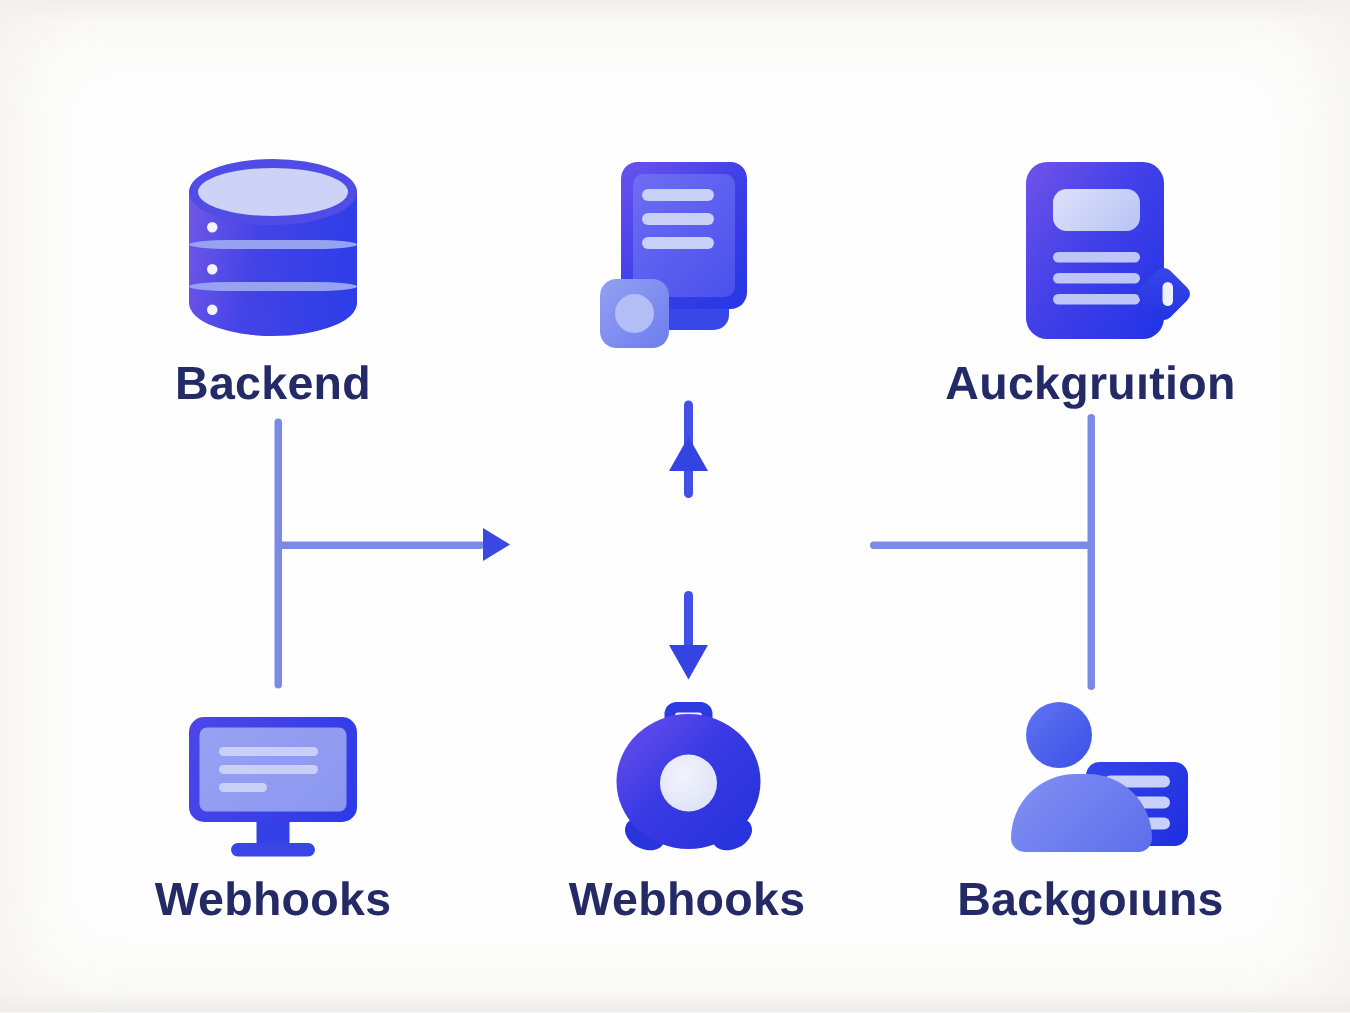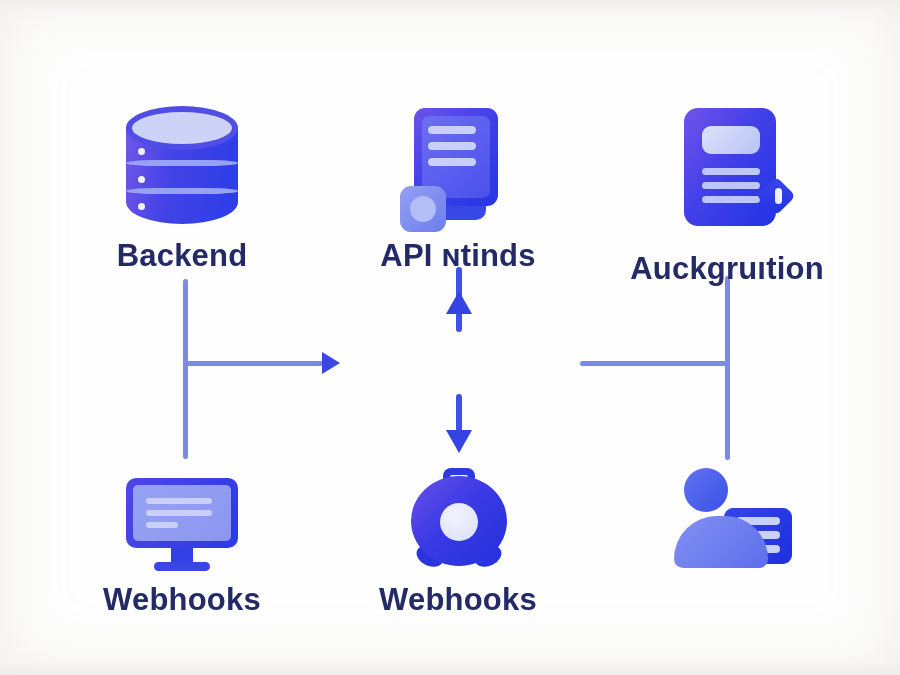--- a/index.html
+++ b/index.html
@@ -145,33 +145,32 @@
     <div class="phone-main">
       <div class="phone-panel"></div>
       <div class="phone-line l1"></div>
       <div class="phone-line l2"></div>
       <div class="phone-line l3"></div>
     </div>
     <div class="phone-chip">
       <div class="phone-chip-dot"></div>
     </div>
   </div>
-  <div class="node-label" style="left:338px;top:238px;">API ɴtinds</div>
 
   <div class="icon-doc">
     <div class="doc-main">
       <div class="doc-head"></div>
       <div class="doc-line l1"></div>
       <div class="doc-line l2"></div>
       <div class="doc-line l3"></div>
     </div>
     <div class="doc-tip"></div>
     <div class="doc-notch"></div>
   </div>
-  <div class="node-label" style="left:607px;top:251px;">Auckgruıtion</div>
+  <div class="node-label" style="left:607px;top:238px;">Auckgruıtion</div>
 
   <div class="icon-monitor">
     <div class="mon-frame">
       <div class="mon-screen">
         <div class="mon-line l1"></div>
         <div class="mon-line l2"></div>
         <div class="mon-line l3"></div>
       </div>
     </div>
     <div class="mon-neck"></div>
@@ -193,14 +192,15 @@
 
   <div class="icon-person">
     <div class="per-card">
       <div class="per-cline l1"></div>
       <div class="per-cline l2"></div>
       <div class="per-cline l3"></div>
     </div>
     <div class="per-head"></div>
     <div class="per-body"></div>
   </div>
+  <div class="node-label" style="left:607px;top:582px;">Backgoıuns</div>
 
 </div>
 
 </body></html>

